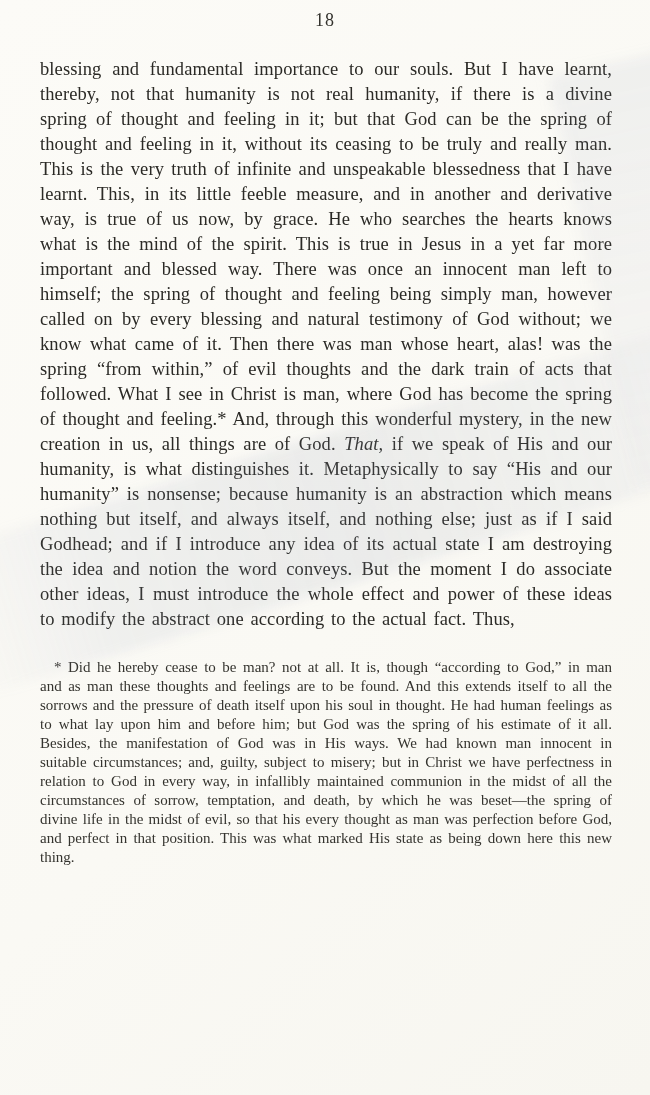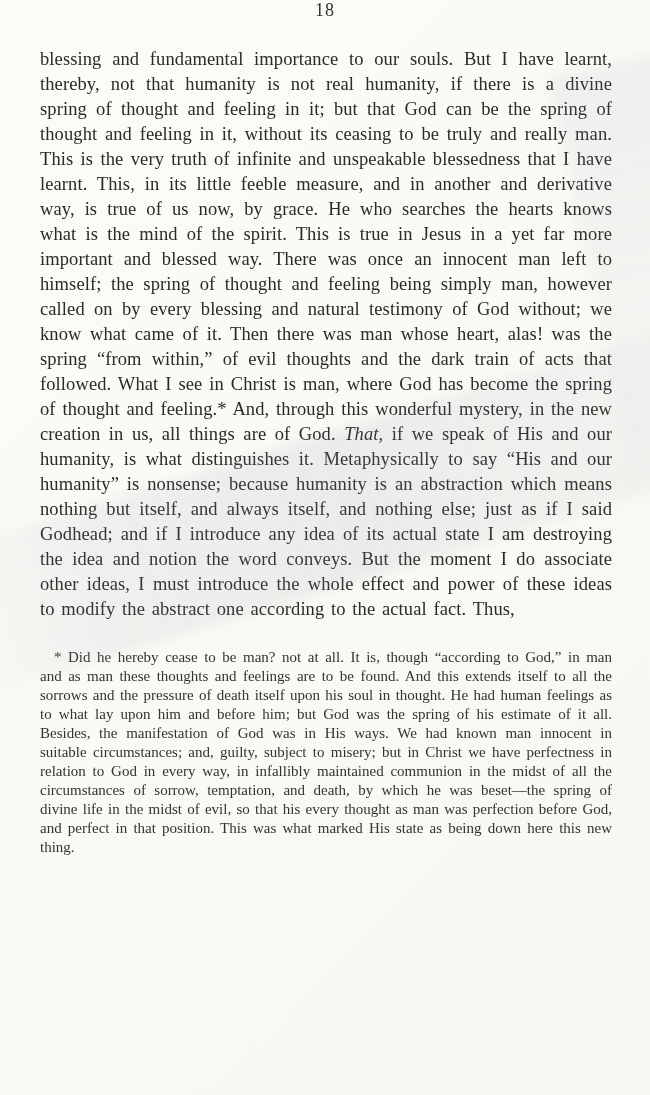--- a/index.html
+++ b/index.html
@@ -13,20 +13,21 @@
     height: 1095px;
     margin: 0 auto;
     background: linear-gradient(135deg, #fcfbf7 0%, #faf9f4 55%, #f7f6f0 100%);
     overflow: hidden;
     font-family: "Liberation Serif", serif;
     color: #2b2a26;
     box-sizing: border-box;
   }
   .page-number {
     text-align: center;
+    padding-top: 10px;
     font-size: 18px;
     letter-spacing: 1px;
     color: #33322d;
   }
   .body-text {
     margin: 26px 38px 0 40px;
     font-size: 18.5px;
     line-height: 25px;
     text-align: justify;
     word-spacing: 2px;

